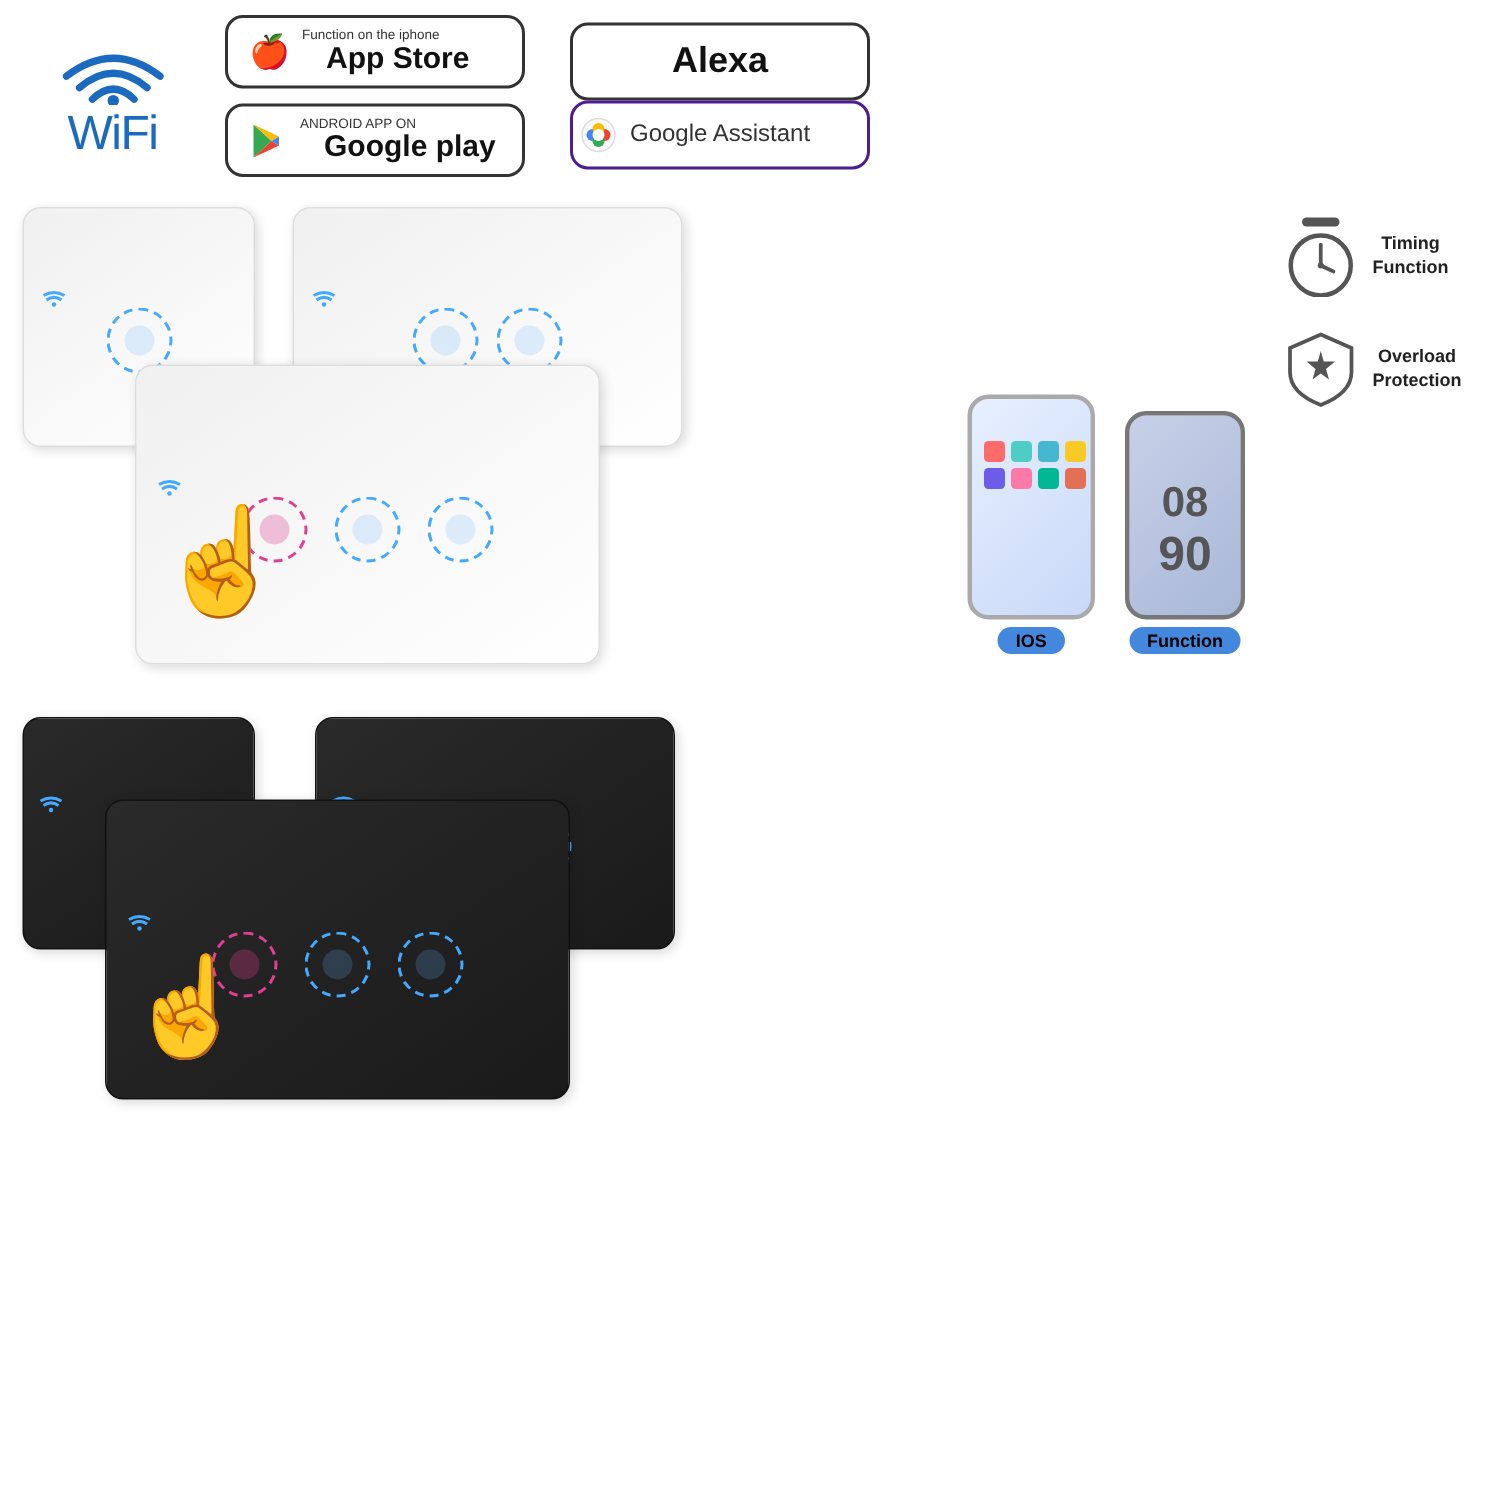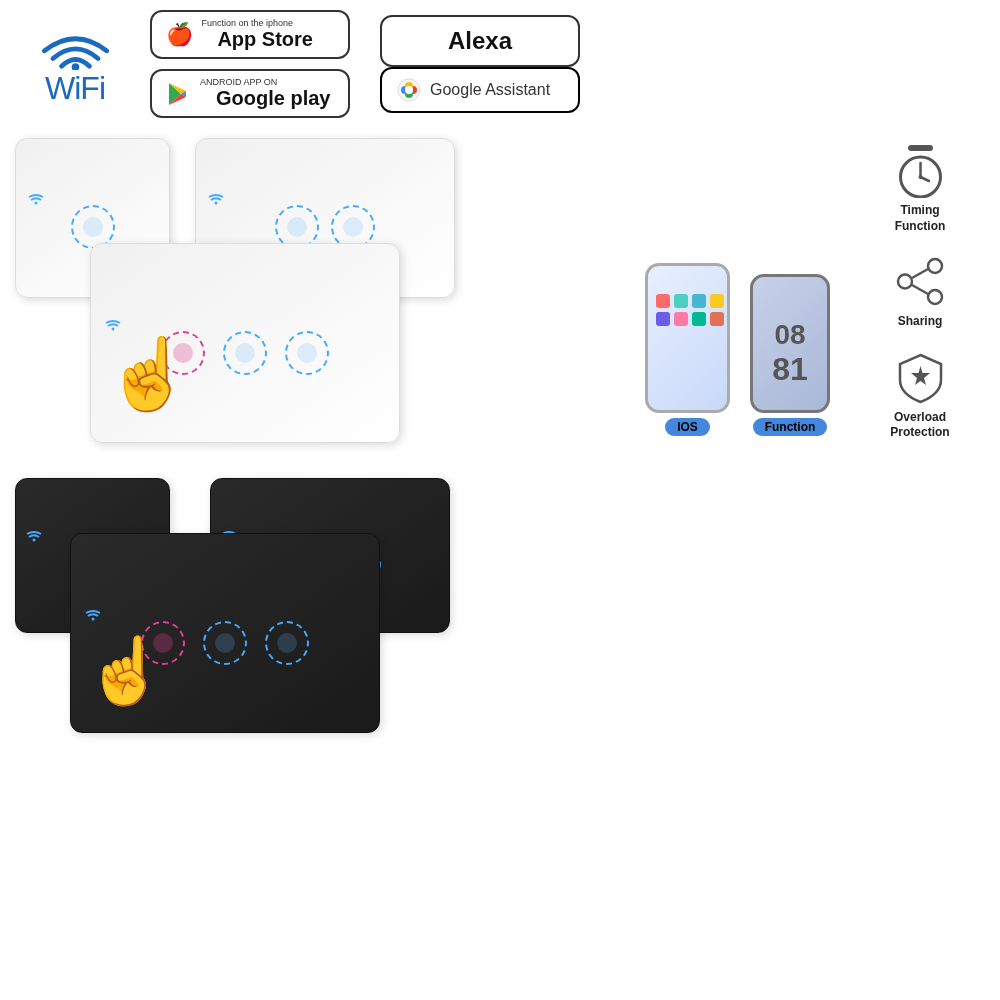--- a/index.html
+++ b/index.html
@@ -79,23 +79,23 @@
       font-weight: bold;
       color: #111;
       background: #fff;
       min-width: 200px;
       text-align: center;
     }
 
     .google-badge {
       display: flex;
       align-items: center;
-      border: 2px solid #000000;
+      border: 2px solid #4c1d95;
       border-radius: 12px;
-      padding: 8px 14px;
+      padding: 8px 4px;
       gap: 8px;
       background: #fff;
       min-width: 200px;
     }
 
     .right-badges {
       display: flex;
       flex-direction: column;
       margin-left: 10px;
     }
@@ -202,21 +202,21 @@
     .features-col {
       width: 140px;
       display: flex;
       flex-direction: column;
       gap: 20px;
       padding-top: 10px;
     }
 
     .feature-item {
       display: flex;
-      flex-direction: column;
+      flex-direction: row;
       align-items: center;
       gap: 5px;
     }
 
     .feature-icon {
       width: 60px;
       height: 55px;
       display: flex;
       align-items: center;
       justify-content: center;
@@ -372,21 +372,21 @@
               <div style="width:14px;height:14px;background:#00b894;border-radius:3px;"></div>
               <div style="width:14px;height:14px;background:#e17055;border-radius:3px;"></div>
             </div>
           </div>
         </div>
         <div class="phone-label">IOS</div>
       </div>
       <div class="phone-wrapper">
         <div class="phone phone-android" style="display:flex; align-items:center; justify-content:center;">
           <div style="color:#555; font-size:28px; font-weight:bold; text-align:center; margin-top:20px;">
-            08<br><span style="font-size:32px;">81</span>
+            08<br><span style="font-size:32px;">90</span>
           </div>
         </div>
         <div class="phone-label" style="background:#4488dd;">Function</div>
       </div>
     </div>
 
     <div style="position:relative; height:310px; margin-top:10px;">
 
       <div class="switch-panel black" style="width:155px; height:155px; top:5px; left:5px;">
         <div style="align-self:flex-start; margin-left:10px; margin-top:5px;">
@@ -455,32 +455,20 @@
           <rect x="15" y="2" width="25" height="6" rx="3" fill="#555"></rect>
           <circle cx="27.5" cy="34" r="20" fill="none" stroke="#555" stroke-width="3"></circle>
           <line x1="27.5" y1="34" x2="27.5" y2="20" stroke="#555" stroke-width="2.5" stroke-linecap="round"></line>
           <line x1="27.5" y1="34" x2="36" y2="38" stroke="#555" stroke-width="2.5" stroke-linecap="round"></line>
           <circle cx="27.5" cy="34" r="2" fill="#555"></circle>
         </svg>
       </div>
       <span class="feature-label">Timing<br>Function</span>
     </div>
 
-    <div class="feature-item">
-      <div class="feature-icon">
-        <svg width="55" height="55" viewBox="0 0 55 55">
-          <circle cx="42" cy="12" r="7" fill="none" stroke="#555" stroke-width="2.5"></circle>
-          <circle cx="12" cy="27.5" r="7" fill="none" stroke="#555" stroke-width="2.5"></circle>
-          <circle cx="42" cy="43" r="7" fill="none" stroke="#555" stroke-width="2.5"></circle>
-          <line x1="19" y1="24" x2="35" y2="15" stroke="#555" stroke-width="2.5"></line>
-          <line x1="19" y1="31" x2="35" y2="40" stroke="#555" stroke-width="2.5"></line>
-        </svg>
-      </div>
-      <span class="feature-label">Sharing</span>
-    </div>
 
     <div class="feature-item">
       <div class="feature-icon">
         <svg width="55" height="55" viewBox="0 0 55 55">
           <path d="M27.5,5 L48,14 L48,30 Q48,44 27.5,52 Q7,44 7,30 L7,14 Z" fill="none" stroke="#555" stroke-width="2.5"></path>
           <polygon points="27.5,16 29.5,23 37,23 31,28 33,35 27.5,31 22,35 24,28 18,23 25.5,23" fill="#555"></polygon>
         </svg>
       </div>
       <span class="feature-label">Overload<br>Protection</span>
     </div>

